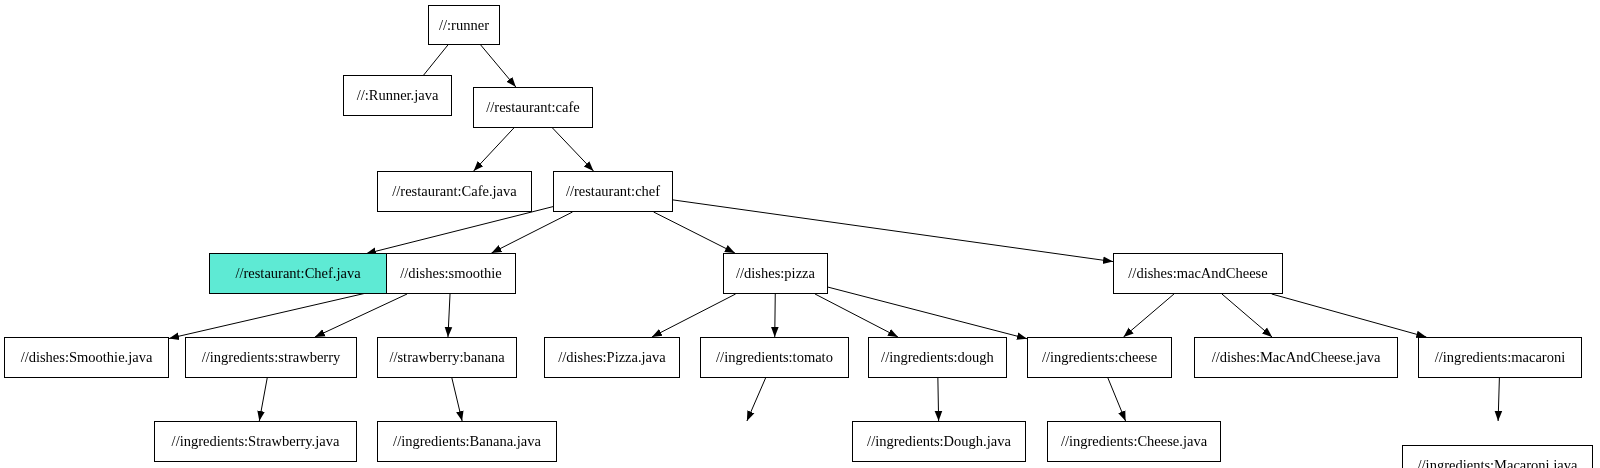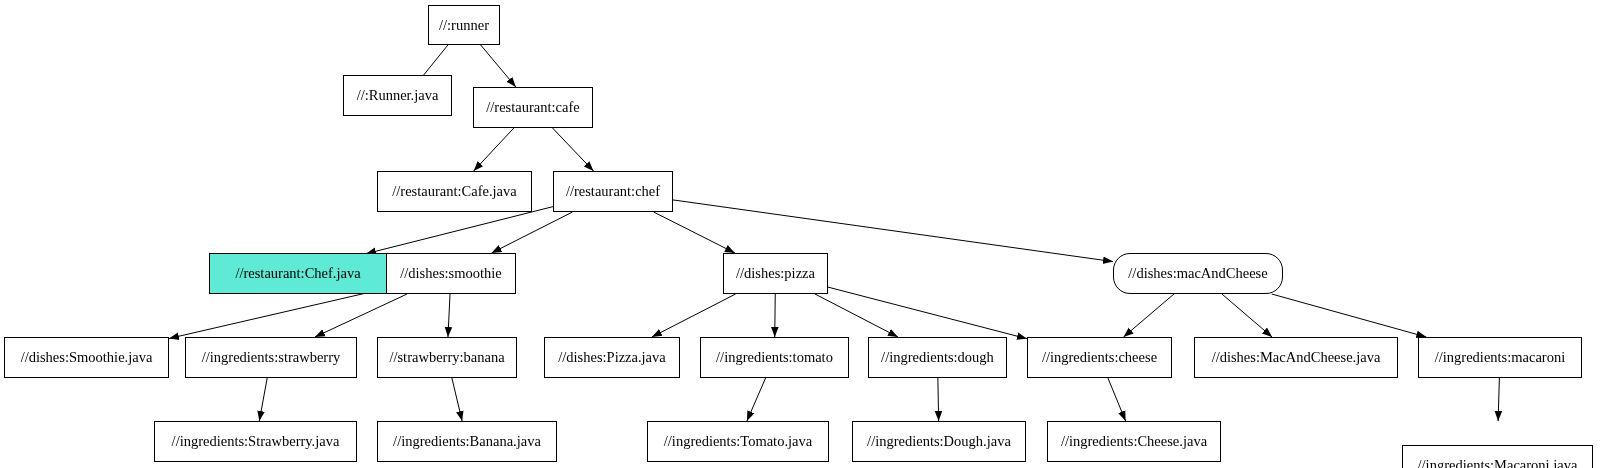--- a/index.html
+++ b/index.html
@@ -86,21 +86,21 @@
     </div>
     <div class="node" style="left: 209px; top: 253px; width: 178px; height: 41px; border-color: rgb(0, 0, 0); background: #5eead4;">
       <span>//restaurant:Chef.java</span>
     </div>
     <div class="node" style="left: 386px; top: 253px; width: 130px; height: 41px; border-color: rgb(0, 0, 0); background: rgb(255, 255, 255);">
       <span>//dishes:smoothie</span>
     </div>
     <div class="node" style="left: 723px; top: 253px; width: 105px; height: 41px; border-color: rgb(0, 0, 0); background: rgb(255, 255, 255);">
       <span>//dishes:pizza</span>
     </div>
-    <div class="node" style="left: 1113px; top: 253px; width: 170px; height: 41px; border-color: rgb(0, 0, 0); background: rgb(255, 255, 255); border-radius: 17px;">
+    <div class="node" style="left: 1113px; top: 253px; width: 170px; height: 41px; border-color: rgb(0, 0, 0); background: rgb(255, 255, 255);">
       <span>//dishes:macAndCheese</span>
     </div>
     <div class="node" style="left: 4px; top: 337px; width: 165px; height: 41px; border-color: rgb(0, 0, 0); background: rgb(255, 255, 255);">
       <span>//dishes:Smoothie.java</span>
     </div>
     <div class="node" style="left: 185px; top: 337px; width: 172px; height: 41px; border-color: rgb(0, 0, 0); background: rgb(255, 255, 255);">
       <span>//ingredients:strawberry</span>
     </div>
     <div class="node" style="left: 377px; top: 337px; width: 140px; height: 41px; border-color: rgb(0, 0, 0); background: rgb(255, 255, 255);">
       <span>//strawberry:banana</span>
@@ -122,23 +122,20 @@
     </div>
     <div class="node" style="left: 1418px; top: 337px; width: 164px; height: 41px; border-color: rgb(0, 0, 0); background: rgb(255, 255, 255);">
       <span>//ingredients:macaroni</span>
     </div>
     <div class="node" style="left: 154px; top: 421px; width: 203px; height: 41px; border-color: rgb(0, 0, 0); background: rgb(255, 255, 255);">
       <span>//ingredients:Strawberry.java</span>
     </div>
     <div class="node" style="left: 377px; top: 421px; width: 180px; height: 41px; border-color: rgb(0, 0, 0); background: rgb(255, 255, 255);">
       <span>//ingredients:Banana.java</span>
     </div>
-    <div class="node" style="left: 647px; top: 421px; width: 182px; height: 41px; border-color: rgb(0, 0, 0); background: rgb(255, 255, 255);">
-      <span>//ingredients:Tomato.java</span>
-    </div>
     <div class="node" style="left: 852px; top: 421px; width: 174px; height: 41px; border-color: rgb(0, 0, 0); background: rgb(255, 255, 255);">
       <span>//ingredients:Dough.java</span>
     </div>
     <div class="node" style="left: 1047px; top: 421px; width: 174px; height: 41px; border-color: rgb(0, 0, 0); background: rgb(255, 255, 255);">
       <span>//ingredients:Cheese.java</span>
     </div>
     <div class="node" style="left: 1402px; top: 421px; width: 191px; height: 41px; border-color: rgb(0, 0, 0); background: rgb(255, 255, 255); margin-top: 24px;">
       <span>//ingredients:Macaroni.java</span>
     </div>
   </div>

